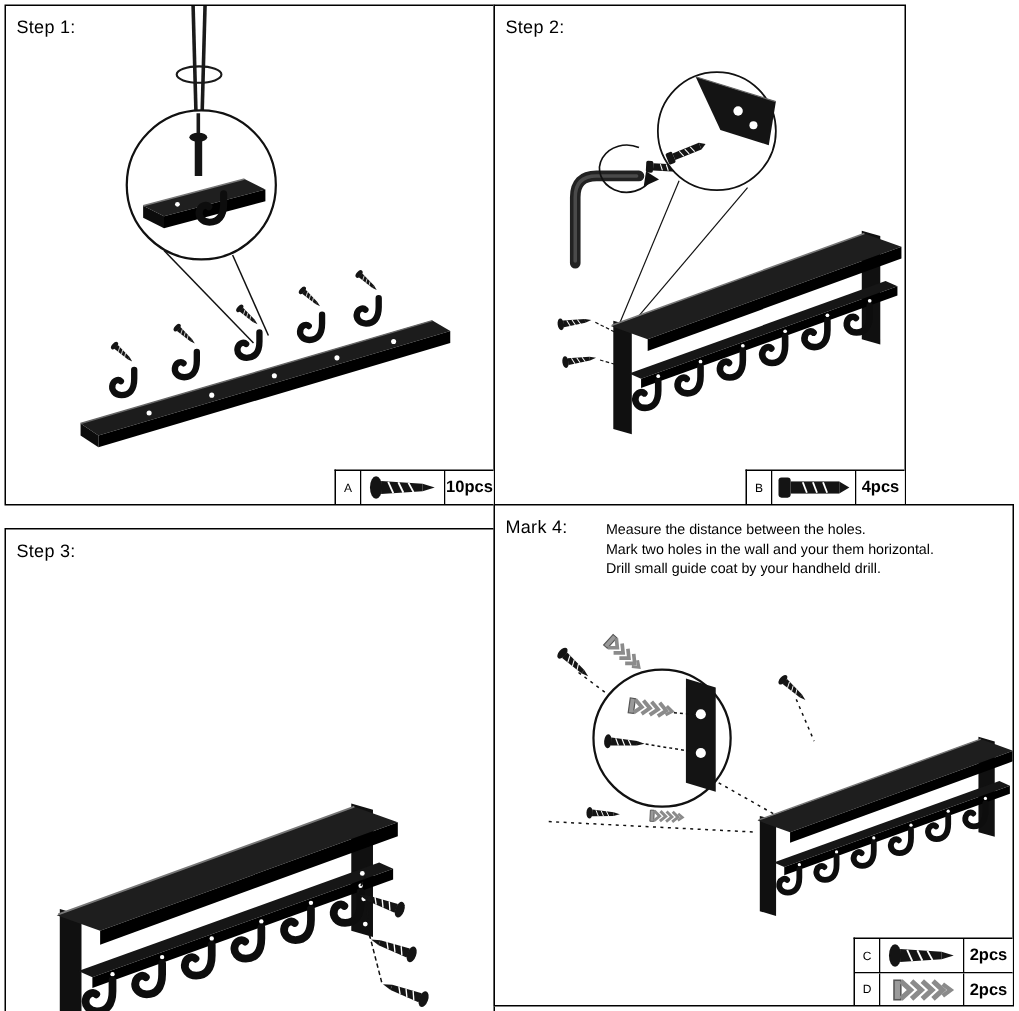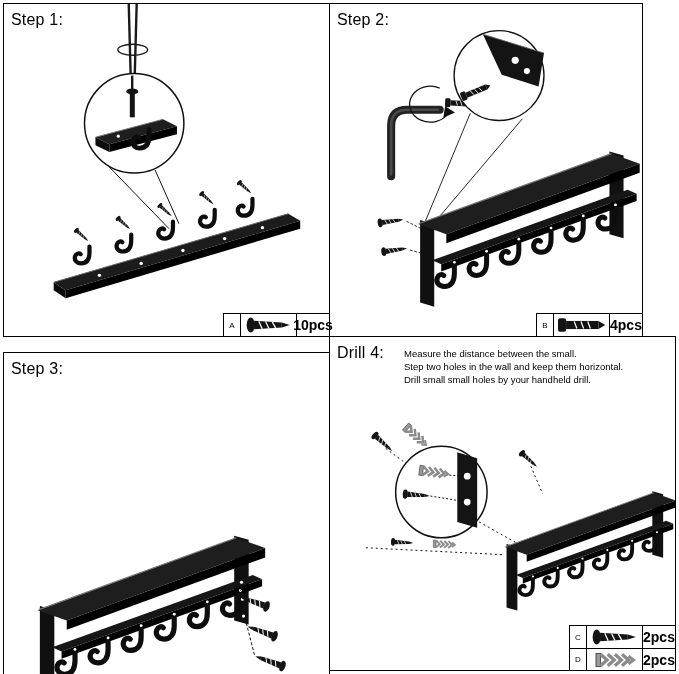--- a/index.html
+++ b/index.html
@@ -1,32 +1,32 @@
 <!DOCTYPE html>
 <html><head>
 <meta charset="utf-8">
 <style>
   * { margin:0; padding:0; box-sizing:border-box; }
   html,body { background:#ffffff; font-family:"Liberation Sans", sans-serif; color:#000; }
   .sheet { position:relative; width:679px; height:674px; background:#fff; overflow:hidden; }
   .panel { position:absolute; border:1px solid #000; background:#fff; }
   #p1 { left:3px; top:3px; width:327px; height:334px; }
-  #p2 { left:329px; top:3px; width:314px; height:334px; }
+  #p2 { left:329px; top:3px; width:275px; height:334px; }
   #p3 { left:3px; top:352px; width:327px; height:386px;padding-left:26px; }
   #p4 { left:329px; top:336px; width:347px; height:335px; }
-  .step-label { position:absolute; left:7px; top:7px; font-size:16px; letter-spacing:.2px; z-index:3; }
+  .step-label { position:absolute; left:7px; top:7px; font-size:12px; letter-spacing:.2px; z-index:3; }
   .illus { position:absolute; left:0; top:0; width:100%; height:100%; z-index:1; }
   .instructions { position:absolute; left:74px; top:11px; width:270px; font-size:9.5px; line-height:12.8px; z-index:3; }
   .parts-table { position:absolute; right:0; bottom:0; border-top:1px solid #000; border-left:1px solid #000; background:#fff; z-index:4; }
   .parts-row { display:flex; align-items:stretch; height:22px; }
   .parts-row + .parts-row { border-top:1px solid #000; }
   .cell { display:flex; align-items:center; justify-content:center; background:#fff; }
   .cell.letter { width:17px; border-right:1px solid #000; font-size:8px; }
   .cell.icon  { width:56px; border-right:1px solid #000; }
-  .cell.qty   { width:32px; font-size:14px; font-weight:bold; }
+  .cell.qty   { width:32px; font-size:11px; font-weight:bold; }
 </style>
 </head>
 <body>
 
 <svg width="0" height="0" style="position:absolute" aria-hidden="true">
   <defs>
     <path id="hookJ" d="M0,0 L0,7 C0,16 -4,20 -10,20 C-15,20 -18.5,16 -17,11.5 C-16,8.5 -12.5,7 -10.5,9" fill="none" stroke="#0d0d0d" stroke-width="5" stroke-linecap="round"></path>
     <g id="screwH">
       <ellipse cx="2" cy="0" rx="3" ry="5.5" fill="#141414"></ellipse>
       <polygon points="4.5,-3.2 25,-1.8 25,1.8 4.5,3.2" fill="#141414"></polygon>
@@ -283,25 +283,25 @@
                 <use href="#boltH" xlink:href="#boltH"></use>
               </g>
             </svg>
         </div>
         <div class="cell qty">4pcs</div>
       </div>
     </div>
   </div>
 
   <div class="panel" id="p4">
-    <div class="step-label">Drill 4:</div>
+    <div class="step-label">Mark 4:</div>
     <div class="instructions">
-      <div>Measure the distance between the small.</div>
-      <div>Step two holes in the wall and keep them horizontal.</div>
-      <div>Drill small small holes by your handheld drill.</div>
+      <div>Measure the distance between the holes.</div>
+      <div>Mark two holes in the wall and your them horizontal.</div>
+      <div>Drill small guide coat by your handheld drill.</div>
     </div>
     <svg class="illus" viewBox="0 0 347 335" xmlns="http://www.w3.org/2000/svg" xmlns:xlink="http://www.w3.org/1999/xlink">
 
       <g transform="translate(44,98) rotate(42) scale(0.8)">
           <use href="#screwH" xlink:href="#screwH"></use>
         </g>
       <g transform="translate(76,90) rotate(42) scale(0.95)">
           <use href="#anchorR" xlink:href="#anchorR"></use>
         </g>
       <line x1="56" y1="112" x2="88" y2="136" stroke="#111" stroke-width="1" stroke-dasharray="2,3"></line>

